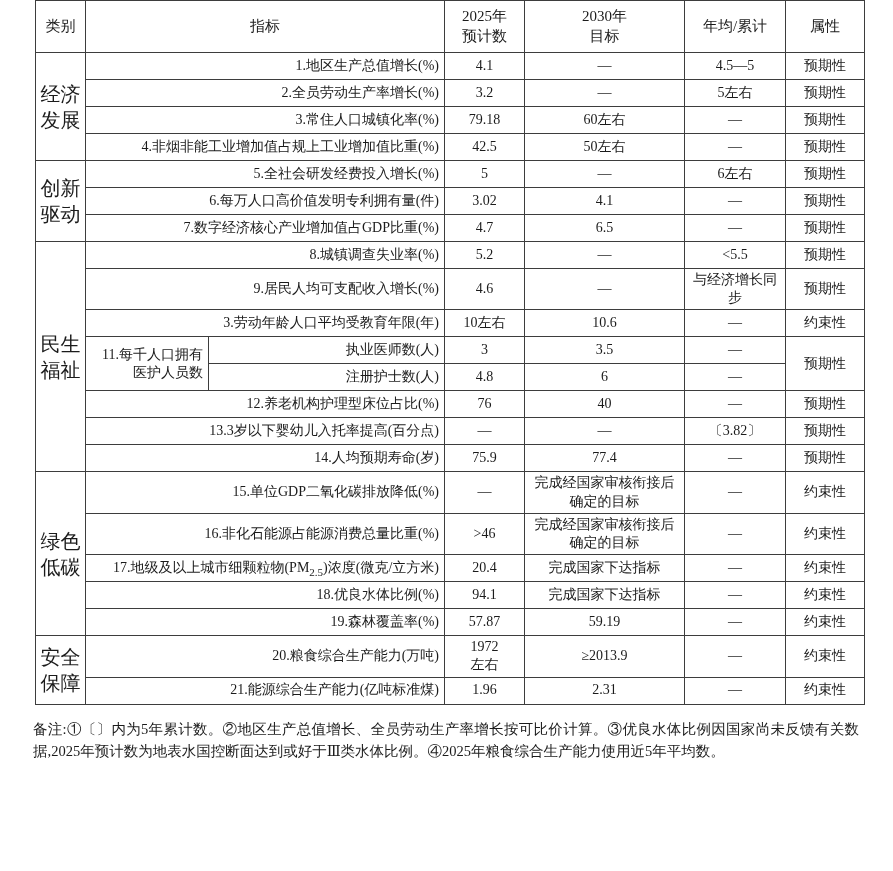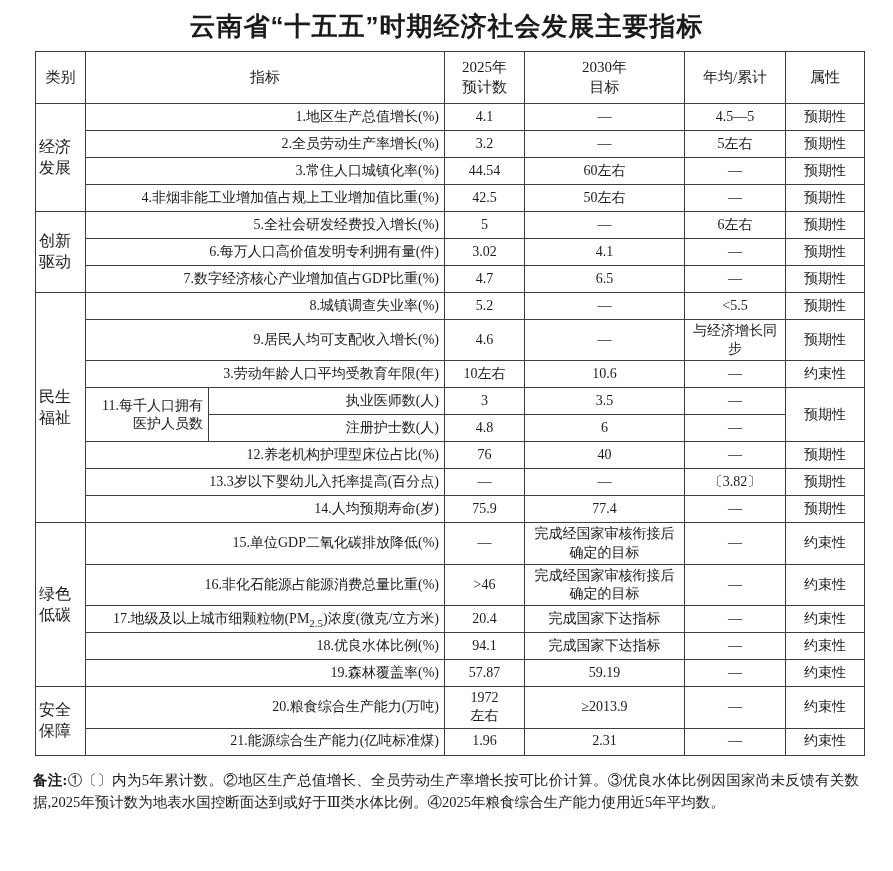--- a/index.html
+++ b/index.html
@@ -34,47 +34,47 @@
     font-weight:normal;
     overflow:hidden;
   }
   .indicators th{
     text-align:center;
     font-size:15px;
   }
   .indicators td.c{text-align:center;}
   .indicators td.ind{text-align:right;padding-left:7px;}
   .indicators td.cat{
-    font-size:16px;
+    text-align:center;
+    font-size:20px;
     padding:2px 3px;
   }
   .indicators tbody tr{height:27px;}
   tr.h28{height:28px;}
   tr.h30{height:30px;}
   tr.h40{height:40px;}
   tr.h41{height:41px;}
   tr.h52{height:52px;}
   tr.h55{height:55px;}
   tr.h60{height:60px;}
   sub.pm{font-size:11px;vertical-align:sub;line-height:0;}
   .notes{
     margin:13px 0 0 33px;
     width:826px;
     font-size:14.5px;
     line-height:1.55;
     text-align:justify;
   }
-  .notes-label{font-weight:700;}
+  .notes-label{font-weight:400;}
 </style>
 </head>
 <body>
 
 <div class="page">
 
-  <h1 class="title">云南省“十五五”时期经济社会发展主要指标</h1>
 
   <table class="indicators">
     <colgroup>
       <col style="width:50px">
         <col style="width:123px">
         <col style="width:236px">
       <col style="width:80px">
         <col style="width:160px">
         <col style="width:101px">
         <col style="width:79px">
@@ -103,21 +103,21 @@
       </tr>
       <tr class="h28">
         <td class="ind" colspan="2">2.全员劳动生产率增长(%)</td>
         <td class="c">3.2</td>
         <td class="c">—</td>
         <td class="c">5左右</td>
         <td class="c">预期性</td>
       </tr>
       <tr>
         <td class="ind" colspan="2">3.常住人口城镇化率(%)</td>
-        <td class="c">44.54</td>
+        <td class="c">79.18</td>
         <td class="c">60左右</td>
         <td class="c">—</td>
         <td class="c">预期性</td>
       </tr>
       <tr class="h28">
         <td class="ind" colspan="2">4.非烟非能工业增加值占规上工业增加值比重(%)</td>
         <td class="c">42.5</td>
         <td class="c">50左右</td>
         <td class="c">—</td>
         <td class="c">预期性</td>

